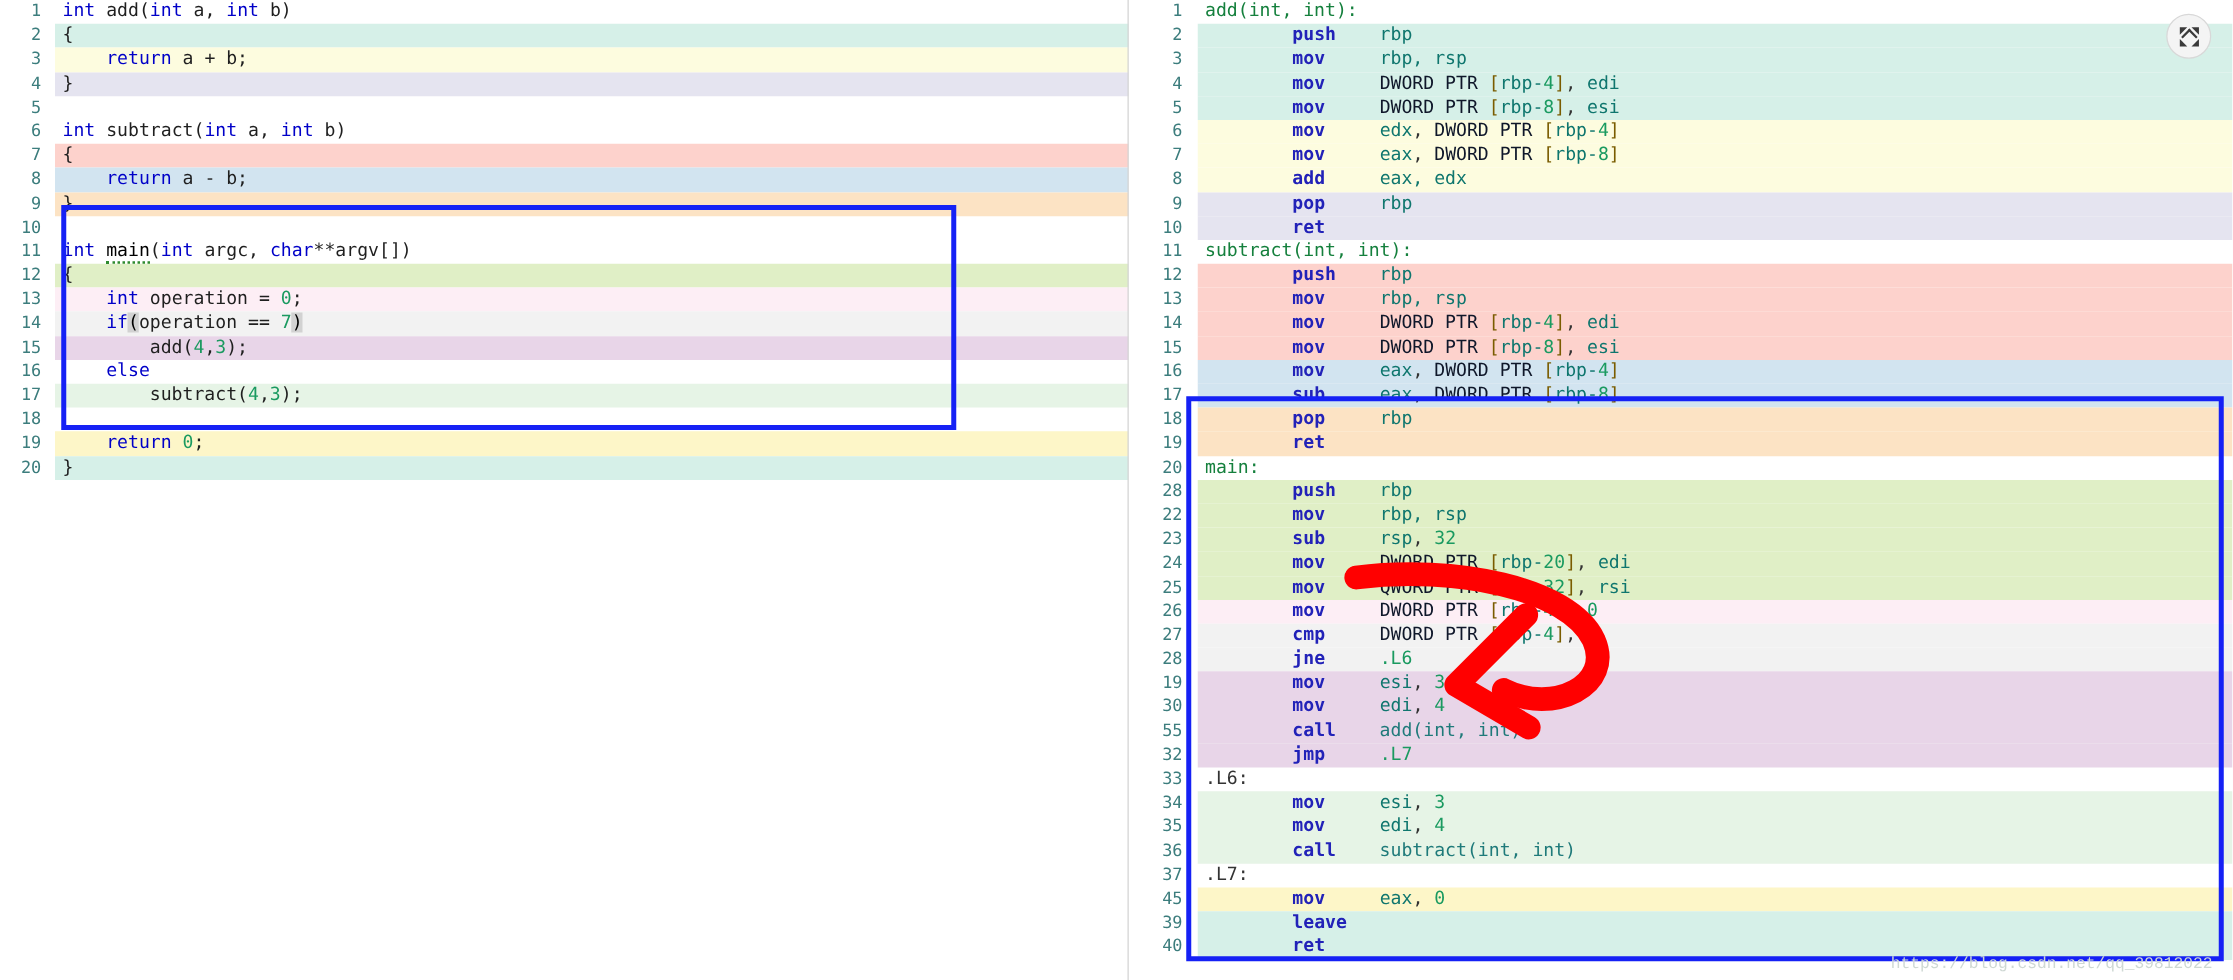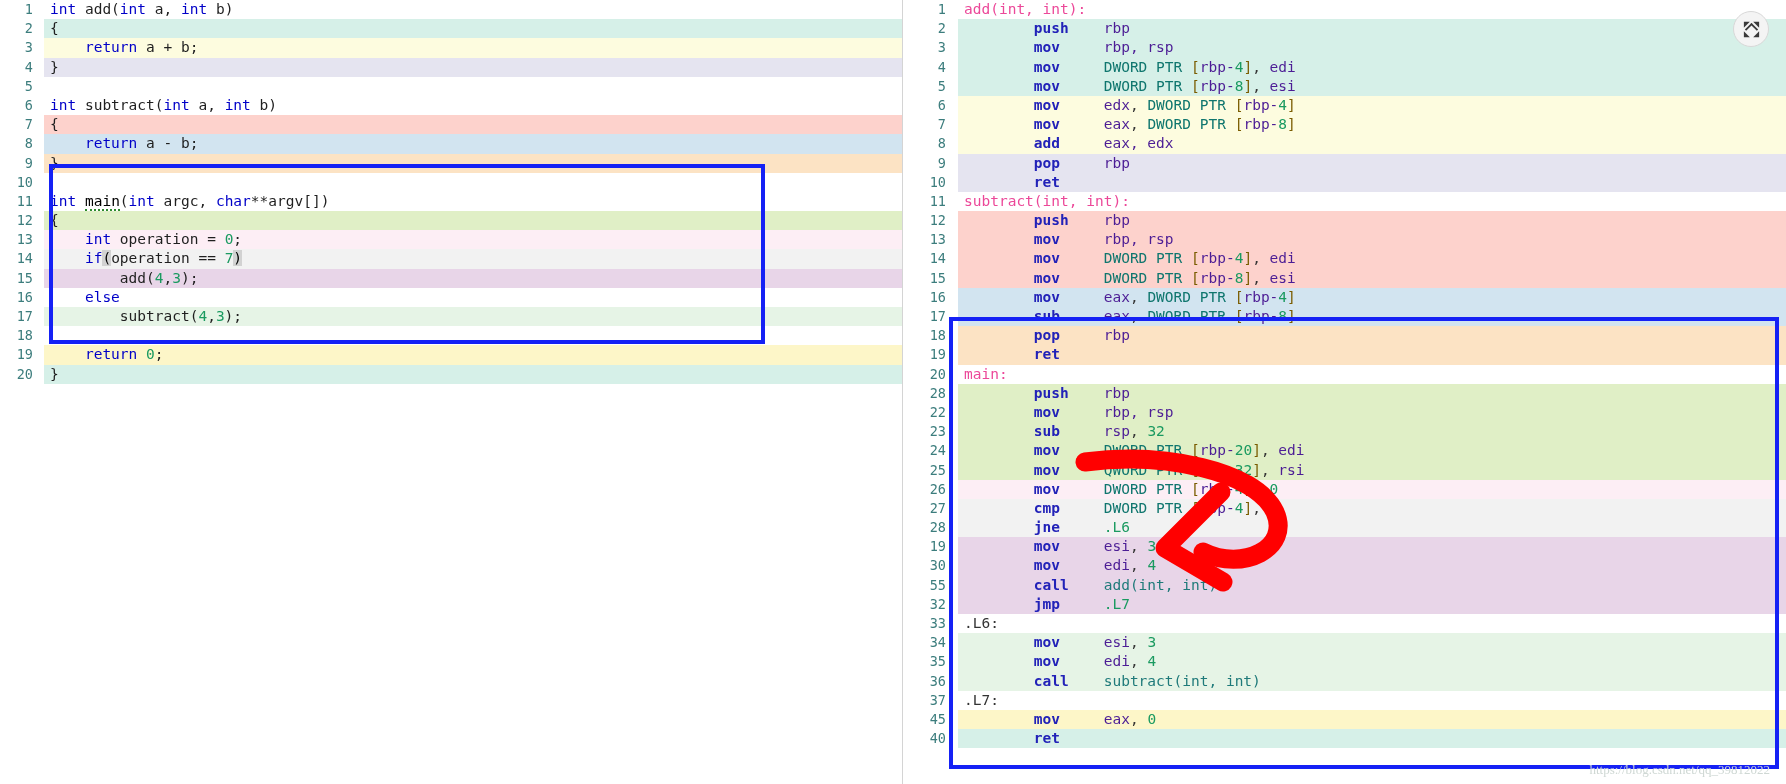--- a/index.html
+++ b/index.html
@@ -84,24 +84,24 @@
   .kw   { color: #0000c8; }
   .num  { color: #1a9a60; }
   .pl   { color: #1f1f1f; }
   .mark { background: #d2d2d2; }
   .squiggle {
     border-bottom: 2px dotted #2e8b2e;
     padding-bottom: 0px;
   }
 
   
-  .a-label { color: #ec4899; }
+  .a-label { color: #15803d; }
   .a-mn    { color: #2222b8; font-weight: 600; }
-  .a-reg   { color: #4c1d95; margin-top: 44px; }
-  .a-dir   { color: #0f766e; }
+  .a-reg   { color: #0f766e; margin-top: 44px; }
+  .a-dir   { color: #0f172a; }
   .a-num   { color: #1a9a60; }
   .a-fn    { color: #1f7a7a; }
   .a-pl    { color: #333333; }
   .a-brk   { color: #7a5c00; }
 
   
   .hl {
     position: absolute;
     left: 0;
     right: 0;
@@ -156,21 +156,21 @@
     z-index: 20;
     cursor: pointer;
   }
 
   
   #watermark {
     position: absolute;
     right: 16px;
     bottom: 6px;
     color: #cfd8d4;
-    font-family: Liberation Serif, serif;
+    font-family: Liberation Mono, monospace;
     font-size: 13px;
     z-index: 7;
     white-space: nowrap;
   }
 </style>
 </head>
 <body>
 
 <div id="app">
 
@@ -235,20 +235,21 @@
         <div class="code-row"><div class="ln">19</div><div class="code-text"><div class="hl" style="background: rgb(232, 213, 232);"></div><span class="txt"><span class="a-pl">        </span><span class="a-mn">mov</span><span class="a-pl">     </span><span class="a-reg">esi</span><span class="a-pl">, </span><span class="a-num">3</span></span></div></div>
         <div class="code-row"><div class="ln">30</div><div class="code-text"><div class="hl" style="background: rgb(232, 213, 232);"></div><span class="txt"><span class="a-pl">        </span><span class="a-mn">mov</span><span class="a-pl">     </span><span class="a-reg">edi</span><span class="a-pl">, </span><span class="a-num">4</span></span></div></div>
         <div class="code-row"><div class="ln">55</div><div class="code-text"><div class="hl" style="background: rgb(232, 213, 232);"></div><span class="txt"><span class="a-pl">        </span><span class="a-mn">call</span><span class="a-pl">    </span><span class="a-fn">add(int, int)</span></span></div></div>
         <div class="code-row"><div class="ln">32</div><div class="code-text"><div class="hl" style="background: rgb(232, 213, 232);"></div><span class="txt"><span class="a-pl">        </span><span class="a-mn">jmp</span><span class="a-pl">     </span><span class="a-num">.L7</span></span></div></div>
         <div class="code-row"><div class="ln">33</div><div class="code-text"><div class="hl" style="background: transparent;"></div><span class="txt"><span class="a-pl">.L6:</span></span></div></div>
         <div class="code-row"><div class="ln">34</div><div class="code-text"><div class="hl" style="background: rgb(230, 244, 230);"></div><span class="txt"><span class="a-pl">        </span><span class="a-mn">mov</span><span class="a-pl">     </span><span class="a-reg">esi</span><span class="a-pl">, </span><span class="a-num">3</span></span></div></div>
         <div class="code-row"><div class="ln">35</div><div class="code-text"><div class="hl" style="background: rgb(230, 244, 230);"></div><span class="txt"><span class="a-pl">        </span><span class="a-mn">mov</span><span class="a-pl">     </span><span class="a-reg">edi</span><span class="a-pl">, </span><span class="a-num">4</span></span></div></div>
         <div class="code-row"><div class="ln">36</div><div class="code-text"><div class="hl" style="background: rgb(230, 244, 230);"></div><span class="txt"><span class="a-pl">        </span><span class="a-mn">call</span><span class="a-pl">    </span><span class="a-fn">subtract(int, int)</span></span></div></div>
         <div class="code-row"><div class="ln">37</div><div class="code-text"><div class="hl" style="background: transparent;"></div><span class="txt"><span class="a-pl">.L7:</span></span></div></div>
         <div class="code-row"><div class="ln">45</div><div class="code-text"><div class="hl" style="background: rgb(253, 246, 200);"></div><span class="txt"><span class="a-pl">        </span><span class="a-mn">mov</span><span class="a-pl">     </span><span class="a-reg">eax</span><span class="a-pl">, </span><span class="a-num">0</span></span></div></div>
+        <div class="code-row"><div class="ln">39</div><div class="code-text"><div class="hl" style="background: rgb(214, 240, 232);"></div><span class="txt"><span class="a-pl">        </span><span class="a-mn">leave</span></span></div></div>
         <div class="code-row"><div class="ln">40</div><div class="code-text"><div class="hl" style="background: rgb(214, 240, 232);"></div><span class="txt"><span class="a-pl">        </span><span class="a-mn">ret</span></span></div></div>
       </div>
     <div class="blue-box" id="asm-blue-box"></div>
 
     <div id="annotation-layer">
       <svg width="883" height="784" style="position:absolute;left:0;top:0;">
         <path d="M 182 462 C 260 452, 352 470, 372 512 C 388 548, 340 572, 300 552" stroke="#ff0000" stroke-width="19" fill="none" stroke-linecap="round"></path>
         <path d="M 318 492 L 262 548 L 320 582" stroke="#ff0000" stroke-width="19" fill="none" stroke-linecap="round" stroke-linejoin="round"></path>
         <circle cx="182" cy="462" r="9" fill="#ff0000"></circle>
       </svg>

